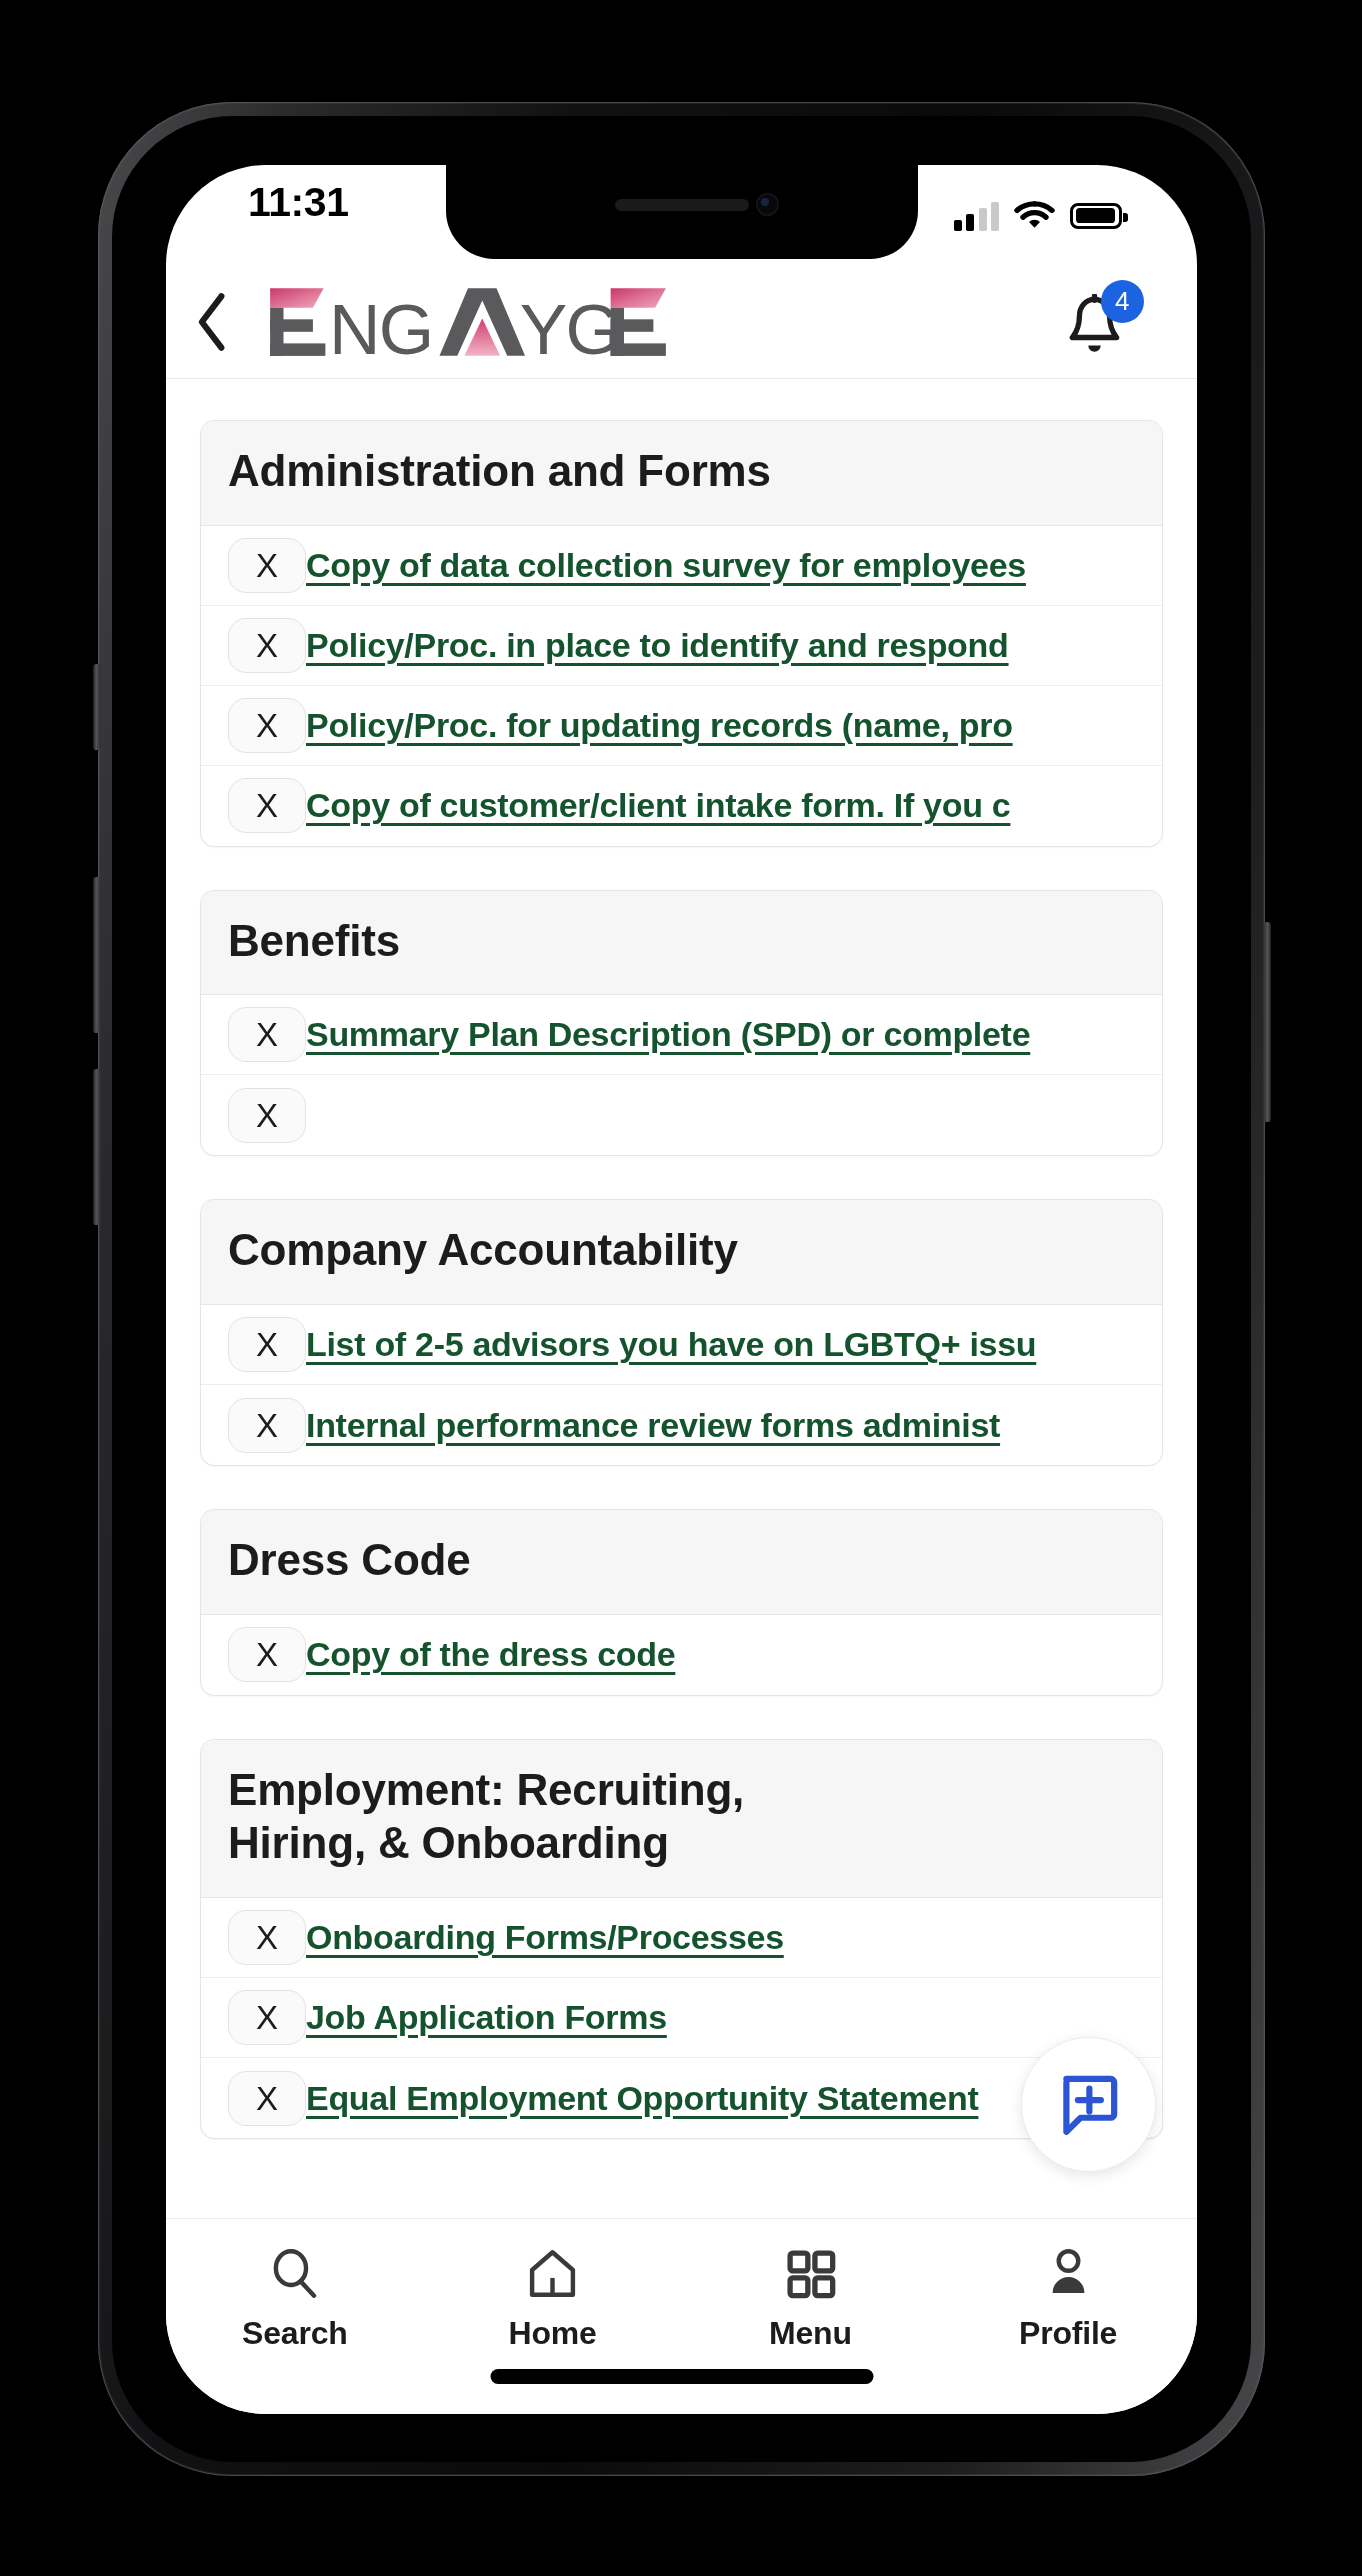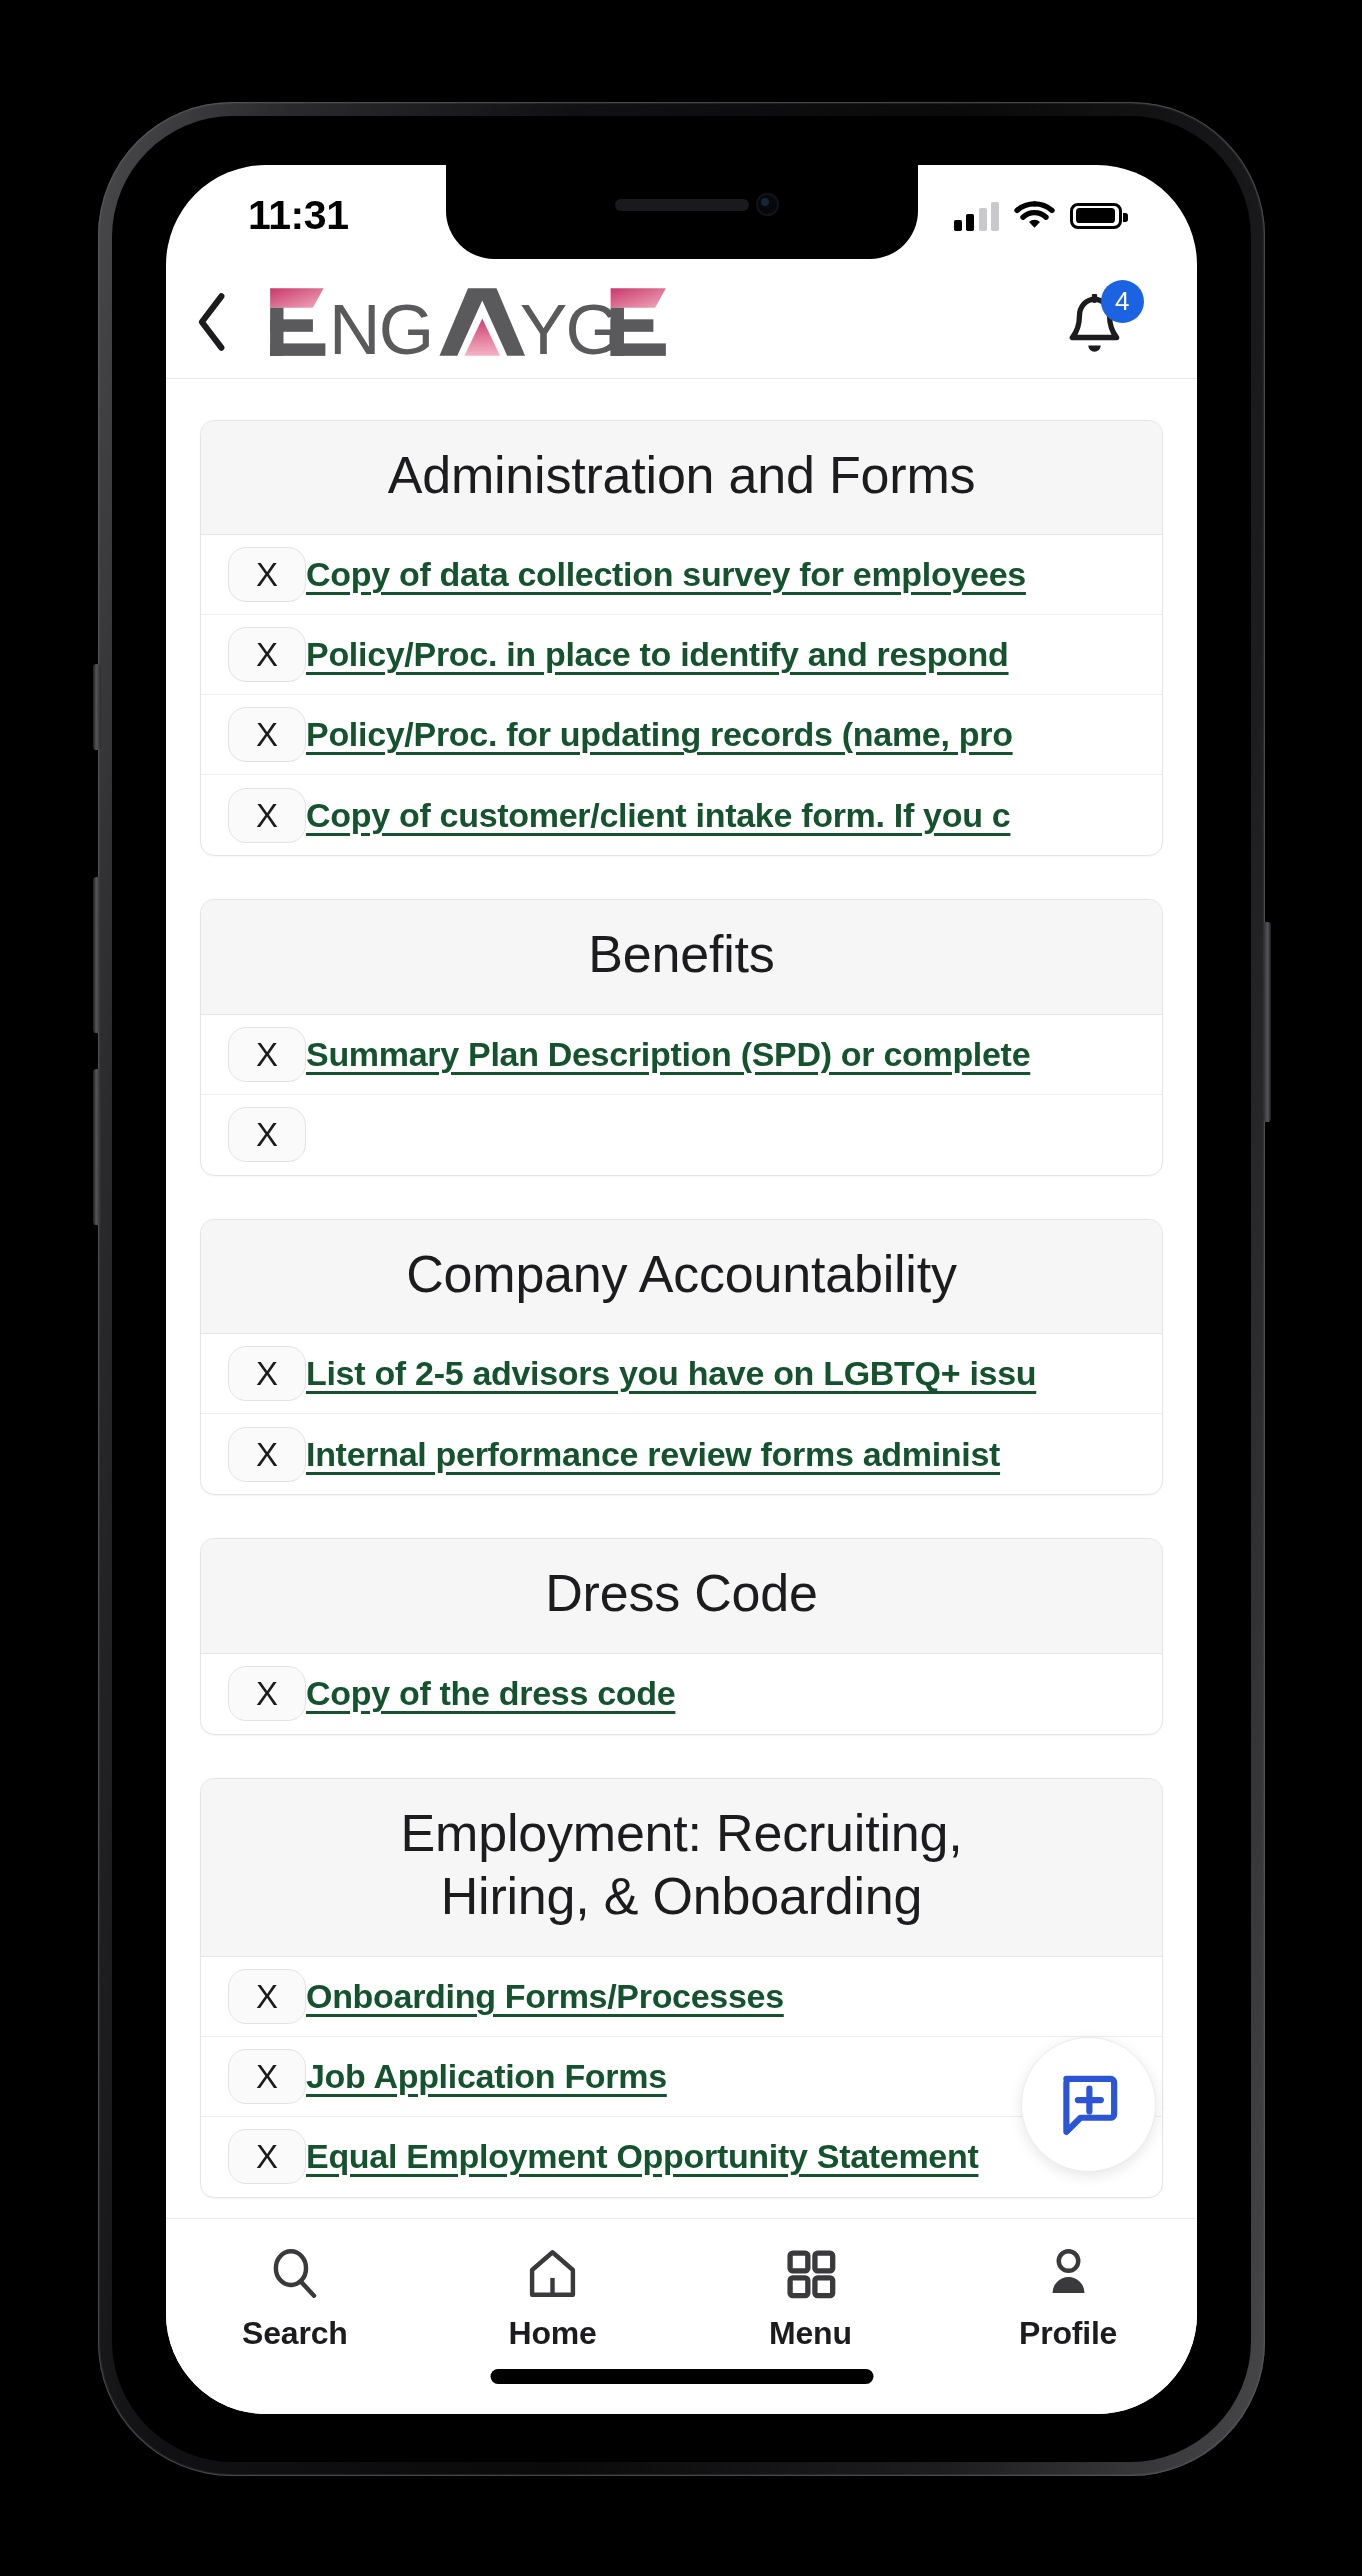--- a/index.html
+++ b/index.html
@@ -69,21 +69,21 @@
     content:""; position:absolute; left:5.3px; top:4.5px; width:8px; height:8px;
     border-radius:50%; background:#16263a;
   }
 
   
   #status-bar {
     position: absolute; top: 0; left: 0; width: 100%; height: 100px;
     z-index: 30;
   }
   #status-time {
-    position: absolute; left: 82px; top: 27px;
+    position: absolute; left: 82px; top: 14px;
     font-size: 41px; font-weight: 700; color: #000;
     letter-spacing: -0.4px;
   }
   #status-right {
     position: absolute; right: 75px; top: 34px;
     display: flex; align-items: center; gap: 15px;
   }
   .sig-bars { display: flex; align-items: flex-end; gap: 4.5px; height: 30px; }
   .sig-bars i { display:block; width: 8px; border-radius: 1.8px; background: #000; }
   .sig-bars i:nth-child(1){ height: 10.7px; }
@@ -148,24 +148,23 @@
     margin-bottom: 43px;
     overflow: hidden;
     box-shadow: 0 0.9px 1.8px rgba(0,0,0,0.04);
   }
   .card-header {
     background: #f6f6f7;
     border-bottom: 0.9px solid #e6e6e8;
     padding: 23px 27px 27px 27px;
   }
   .card-title {
-    font-size: 52px; font-weight: 400; color: #1c1c1e;
+    font-size: 44px; font-weight: 700; color: #1c1c1e;
     line-height: 1.22; letter-spacing: -0.2px;
     white-space: pre-line;
-    text-align: center;
   }
 
   .row {
     display: flex; align-items: center;
     padding: 15px 0 15px 27px;
     border-bottom: 0.9px solid #eeeef0;
     height: 80px;
     white-space: nowrap;
   }
   .row:last-child { border-bottom: none; }

